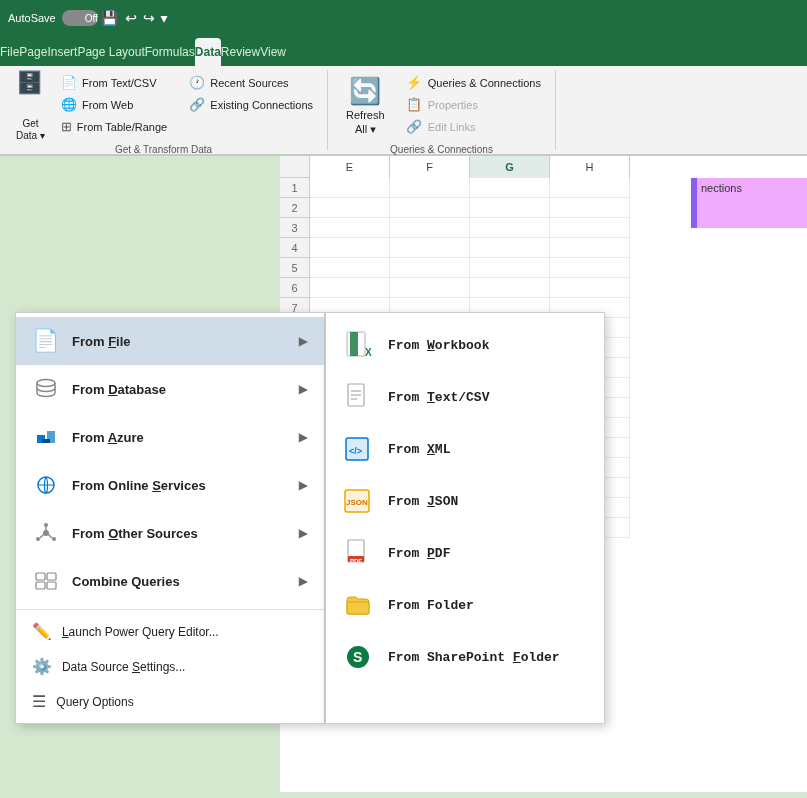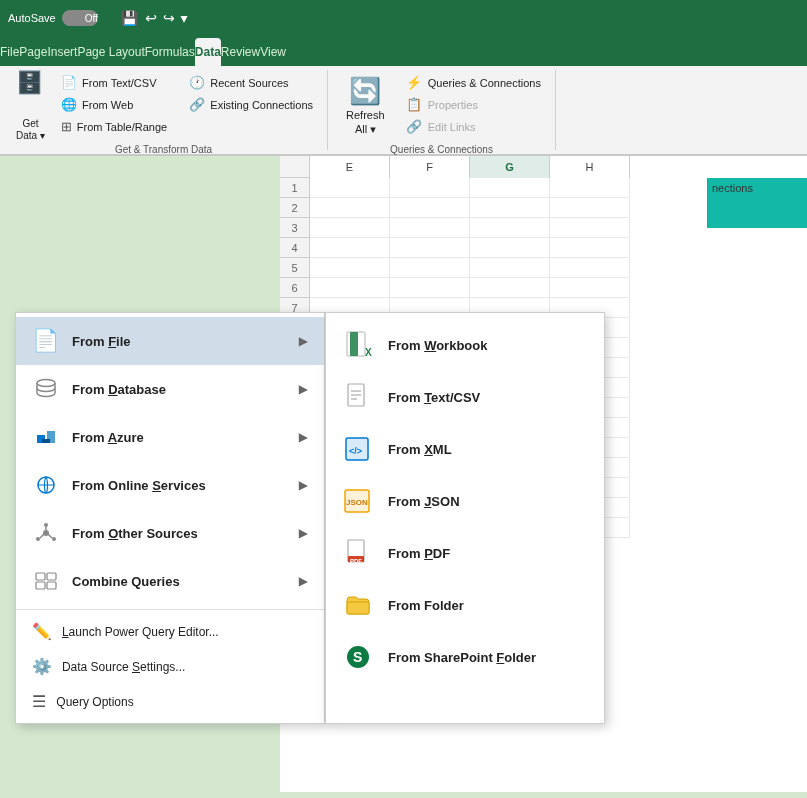--- a/index.html
+++ b/index.html
@@ -5,21 +5,21 @@
     * { box-sizing: border-box; margin: 0; padding: 0; }
     body { font-family: 'Segoe UI', Arial, sans-serif; font-size: 12px; background: #d4e8d0; width: 807px; height: 798px; overflow: hidden; }
 
     
     .title-bar {
       background: #1e6e42;
       height: 36px;
       display: flex;
       align-items: center;
       padding: 0 8px;
-      gap: 20px;
+      gap: 0;
     }
     .autosave-area {
       display: flex;
       align-items: center;
       gap: 6px;
       color: white;
       font-size: 11px;
     }
     .toggle-off {
       background: #888;
@@ -232,21 +232,21 @@
       color: #222;
     }
     .sub-icon {
       width: 32px;
       height: 32px;
       display: flex;
       align-items: center;
       justify-content: center;
       flex-shrink: 0;
     }
-    .sub-label { font-weight: 600; }
+    .sub-label { font-weight: 600; font-family: Liberation Mono, monospace; }
 
     
     .icon-file { color: #aaa; font-size: 22px; }
     .icon-db { color: #888; font-size: 20px; }
     .col-header {
       width: 80px;
       border-right: 1px solid #ccc;
       display: flex;
       align-items: center;
       justify-content: center;
@@ -525,21 +525,21 @@
         <div class="grid-row">
           <div class="row-num">18</div>
           <div class="grid-cell"></div>
           <div class="grid-cell"></div>
           <div class="grid-cell"></div>
           <div class="grid-cell"></div>
         </div>
       </div>
   </div>
 
-  <div style="position:absolute; top:22px; right:0; width:100px; background:#14b8a6; border-left:1px solid #8b5cf6; height:50px; font-size:11px; padding:4px; color:#333;">
+  <div style="position:absolute; top:22px; right:0; width:116px; background:#f0abfc; border-left:6px solid #8b5cf6; height:50px; font-size:11px; padding:4px; color:#333;">
     <span>nections</span>
   </div>
 
   <div class="dropdown-overlay">
 
     <div class="main-menu">
 
       <div class="menu-item selected">
         <div class="menu-icon icon-file">📄</div>
         <span class="menu-label">From <span class="underline">F</span>ile</span>

